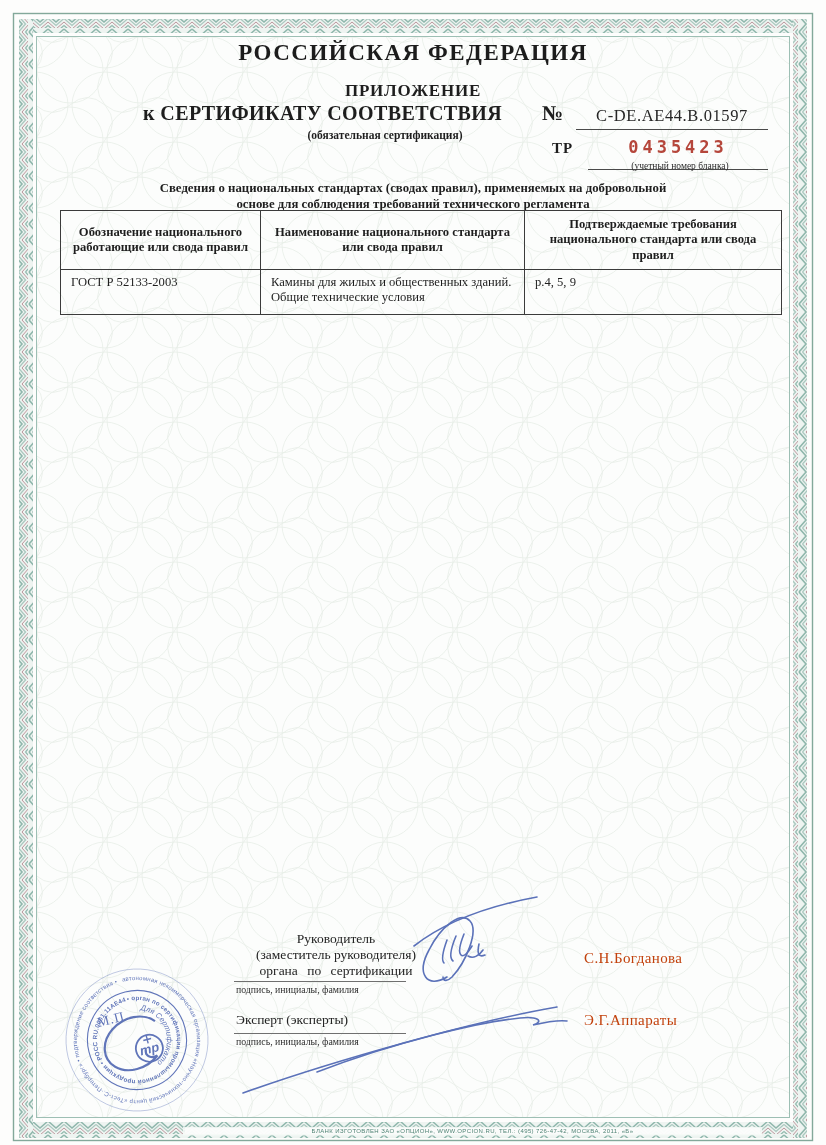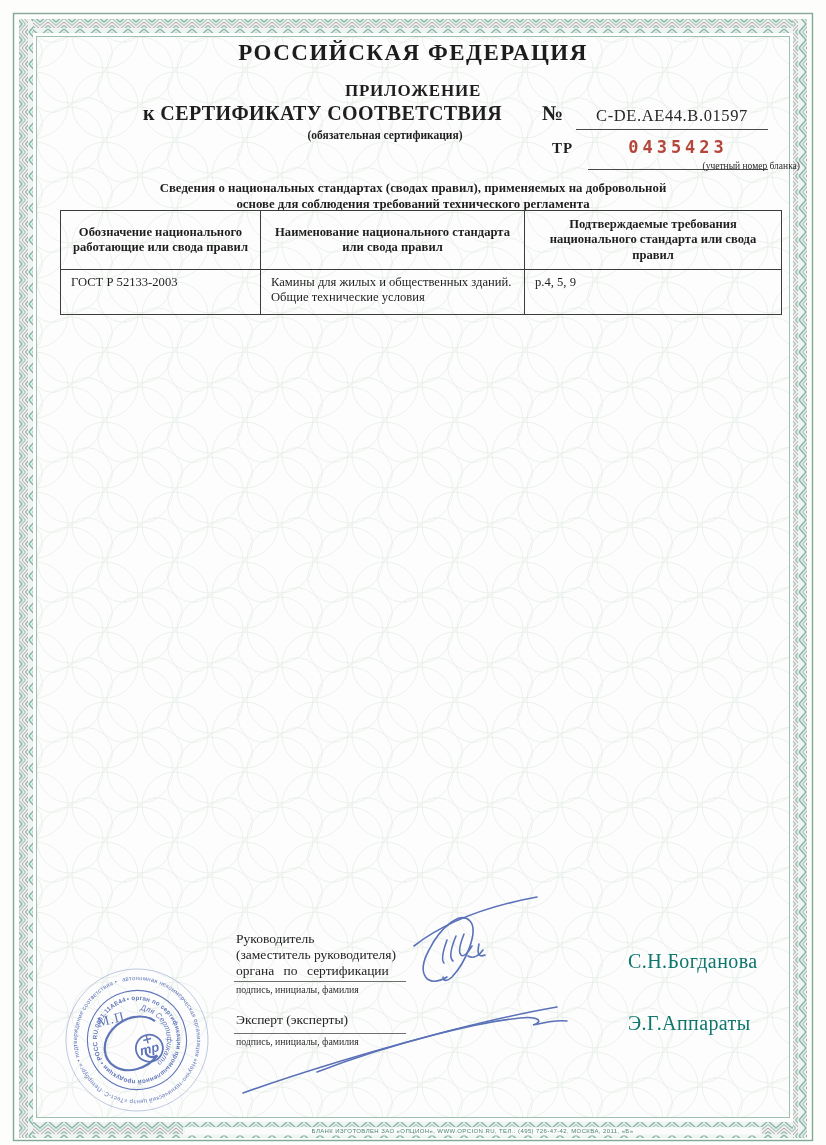--- a/index.html
+++ b/index.html
@@ -5,47 +5,47 @@
   html,body{margin:0;padding:0;background:#ffffff;}
   .page{
     position:relative;
     width:826px;height:1145px;
     background:#fdfdfc;
     font-family:"Liberation Serif","DejaVu Serif",serif;
     color:#1e1e1e;
     overflow:hidden;
   }
   .layer{position:absolute;left:0;top:0;width:826px;height:1145px;}
-  .abs{position:absolute;}
+  .abs{position:absolute;text-align:center;}
   .ctr{text-align:center;}
   .country-title{left:0;top:40px;width:826px;font-size:23px;font-weight:bold;letter-spacing:1.5px;color:#1c1c1c;}
   .attachment{left:0;top:81px;width:826px;font-size:17px;font-weight:bold;letter-spacing:.8px;}
   .to-cert{left:143px;top:102px;font-size:20px;font-weight:bold;letter-spacing:.4px;}
   .num-sign{left:542px;top:101px;font-size:21px;font-weight:bold;}
   .cert-num{left:576px;top:106px;width:192px;text-align:center;font-size:16.5px;letter-spacing:.6px;
             border-bottom:1.2px solid #4a4a4a;padding-bottom:3px;color:#262626;}
   .mandatory{left:255px;top:129px;width:260px;text-align:center;font-size:11.5px;font-weight:bold;}
   .tr-label{left:552px;top:140px;font-size:15px;font-weight:bold;letter-spacing:1px;}
   .blank-num{left:588px;top:137px;width:180px;text-align:center;
              font-family:"DejaVu Sans Mono","Liberation Mono",monospace;
              font-size:17px;font-weight:bold;letter-spacing:4px;color:#b5463b;
              border-bottom:1.2px solid #4a4a4a;padding-bottom:12px;}
-  .blank-cap{left:620px;top:161px;width:180px;text-align:right;font-size:9.5px;color:#2a2a2a;}
+  .blank-cap{left:590px;top:161px;width:180px;text-align:center;font-size:9.5px;color:#2a2a2a;}
   .intro{left:83px;top:181px;width:660px;text-align:center;font-size:12.8px;font-weight:bold;line-height:1.25;}
   table.std{position:absolute;left:60px;top:210px;width:721px;border-collapse:collapse;table-layout:fixed;}
   table.std th, table.std td{border:1.3px solid #3b3b3b;font-size:12.6px;line-height:1.22;}
   table.std th{font-weight:bold;text-align:center;vertical-align:middle;padding:6px 8px;height:38px;}
   table.std td{vertical-align:top;text-align:left;padding:5px 10px;}
   .col1{width:200px;} .col2{width:264px;} .col3{width:257px;}
   td.r1{height:44px;} td.r2{height:34px;}
   .sig-label{left:236px;top:931px;width:200px;font-size:13.5px;line-height:1.2;color:#242424;}
   .spread{word-spacing:6px;}
   .rule{position:absolute;height:1px;background:#6f6f6f;}
   .sig-cap{font-size:9.8px;color:#2e2e2e;}
-  .name{font-size:20px;letter-spacing:.4px;color:#0f766e;margin-left:44px;}
+  .name{font-size:15px;letter-spacing:.4px;color:#c2410c;}
   .expert-label{left:236px;top:1012px;font-size:13.5px;color:#242424;}
   .imprint{left:185px;top:1128px;width:575px;text-align:center;font-size:6px;letter-spacing:.4px;
            color:#4f8374;font-family:"Liberation Sans",sans-serif;background:rgba(252,253,252,.78);}
 </style>
 </head>
 <body>
 
 <div class="page">
 
   <svg class="layer" width="826" height="1145" viewBox="0 0 826 1145">

